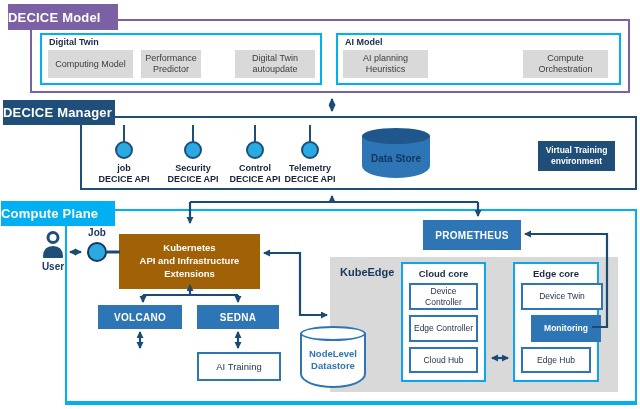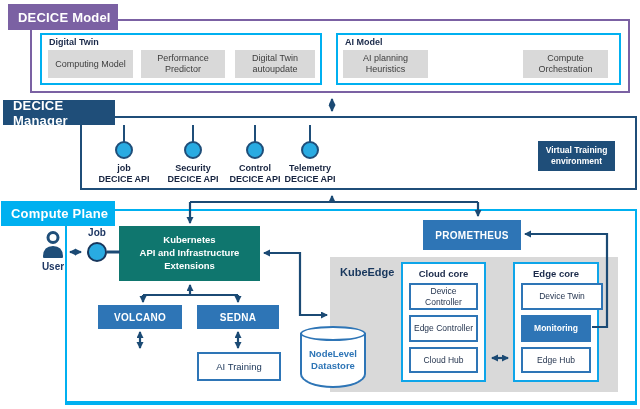--- a/index.html
+++ b/index.html
@@ -1,20 +1,20 @@
 <!DOCTYPE html>
 <html><head>
 <meta charset="utf-8">
 <style>
   html,body{margin:0;padding:0;background:#fff;}
   .stage{position:relative;width:640px;height:409px;background:#fff;overflow:hidden;
          font-family:"Liberation Sans",sans-serif;}
   .abs{position:absolute;}
   
-  .seclbl{position:absolute;display:flex;align-items:center;padding-left:10px;
+  .seclbl{position:absolute;display:flex;align-items:center;
           color:#fff;font-weight:700;font-size:13px;letter-spacing:.2px;z-index:4;box-sizing:border-box;}
   
   .frame{position:absolute;box-sizing:border-box;background:transparent;}
   
   .graybox{position:absolute;background:#d9d9d9;display:flex;align-items:center;justify-content:center;
            text-align:center;font-size:9px;line-height:1.2;color:#3d3d3d;box-sizing:border-box;}
   .cyanframe{position:absolute;border:2px solid #00b0f0;background:#fff;box-sizing:border-box;z-index:1;}
   .subtitle{position:absolute;left:7px;top:2px;font-size:9px;font-weight:700;color:#1b2a4a;}
   
   .bluebox{position:absolute;background:#2e75b6;color:#fff;display:flex;align-items:center;justify-content:center;
@@ -35,42 +35,42 @@
   .cyl .lid{position:absolute;left:0;right:0;top:0;border-radius:50%;box-sizing:border-box;z-index:2;}
   .cyl .body{position:absolute;left:0;right:0;bottom:0;box-sizing:border-box;z-index:1;}
   .cyl .ctext{position:absolute;left:0;right:0;text-align:center;font-weight:700;z-index:3;line-height:1.3;}
   
   .panel{position:absolute;background:#d9d9d9;z-index:0;}
   .core{position:absolute;background:#fff;border:2px solid #0ea5e9;box-sizing:border-box;z-index:2;}
   .core .ctitle{position:absolute;left:0;right:0;top:4px;text-align:center;font-weight:700;font-size:9.5px;color:#1b2a4a;}
   .core .sub{position:absolute;left:6px;border:2px solid #2e75b6;background:#fff;color:#25354f;
              display:flex;align-items:center;justify-content:center;text-align:center;font-size:8.5px;
              line-height:1.2;box-sizing:border-box;}
-  .core .sub.filled{background:#2e75b6;color:#fff;font-weight:700;border-color:#2e75b6;}
+  .core .sub.filled{background:#2e75b6;color:#fff;font-weight:700;border-color:#2e75b6;margin-left:10px;}
   .tinylbl{position:absolute;font-weight:700;color:#1f3864;font-size:10px;text-align:center;}
   svg.overlay{position:absolute;left:0;top:0;z-index:3;pointer-events:none;}
-  .k8s{position:absolute;background:#0f766e;color:#fff;display:flex;flex-direction:column;align-items:center;
-       justify-content:center;font-size:9.5px;font-weight:600;line-height:1.35;z-index:2;text-align:center;}
+  .k8s{position:absolute;background:#a16207;color:#fff;display:flex;flex-direction:column;align-items:center;
+       justify-content:center;font-size:9.5px;font-weight:600;line-height:1.35;z-index:2;text-align:center;margin-top:8px;}
 </style>
 </head>
 <body>
 
 <div class="stage">
 
   <div class="frame" style="left:30px;top:19px;width:600px;height:74px;border:2px solid #7b61a3;"></div>
   <div class="seclbl" style="left:8px;top:4px;width:110px;height:26px;background:#7b61a3;">
     <span>DECICE Model</span>
   </div>
 
   <div class="cyanframe" style="left:40px;top:33px;width:282px;height:52px;">
     <div class="subtitle">Digital Twin</div>
     <div class="graybox" style="left:6px;top:15px;width:85px;height:28px;">
       <span>Computing Model</span>
     </div>
-    <div class="graybox" style="left:99px;top:15px;width:84px;height:28px;">
+    <div class="graybox" style="left:99px;top:15px;width:60px;height:28px;">
       <span>Performance Predictor</span>
     </div>
     <div class="graybox" style="left:193px;top:15px;width:80px;height:28px;">
       <span>Digital Twin autoupdate</span>
     </div>
   </div>
 
   <div class="cyanframe" style="left:336px;top:33px;width:285px;height:52px;">
     <div class="subtitle">AI Model</div>
     <div class="graybox" style="left:5px;top:15px;width:85px;height:28px;">
@@ -112,20 +112,25 @@
   </div>
   <div class="api" style="left:276px;top:125px;">
     <div class="stem"></div>
     <div class="dot"></div>
     <div class="txt">
       <div>Telemetry</div>
       <div>DECICE API</div>
     </div>
   </div>
 
+  <div class="cyl" style="left:362px;top:128px;width:68px;height:50px;z-index:2;">
+    <div class="lid" style="height:16px;background:#1f568c;"></div>
+    <div class="body" style="top:8px;background:#2e75b6;border-radius:0 0 50% 50% / 0 0 12px 12px;"></div>
+    <div class="ctext" style="top:24px;font-size:10px;color:#12365e;">Data Store</div>
+  </div>
 
   <div class="navybox" style="left:538px;top:141px;width:77px;height:30px;">
     <span>Virtual Training environment</span>
   </div>
 
   <div class="frame" style="left:65px;top:209px;width:572px;height:196px;border:2px solid #00b0f0;border-bottom-width:4px;"></div>
   <div class="seclbl" style="left:1px;top:201px;width:114px;height:25px;background:#00b0f0;">
     <span>Compute Plane</span>
   </div>
 

